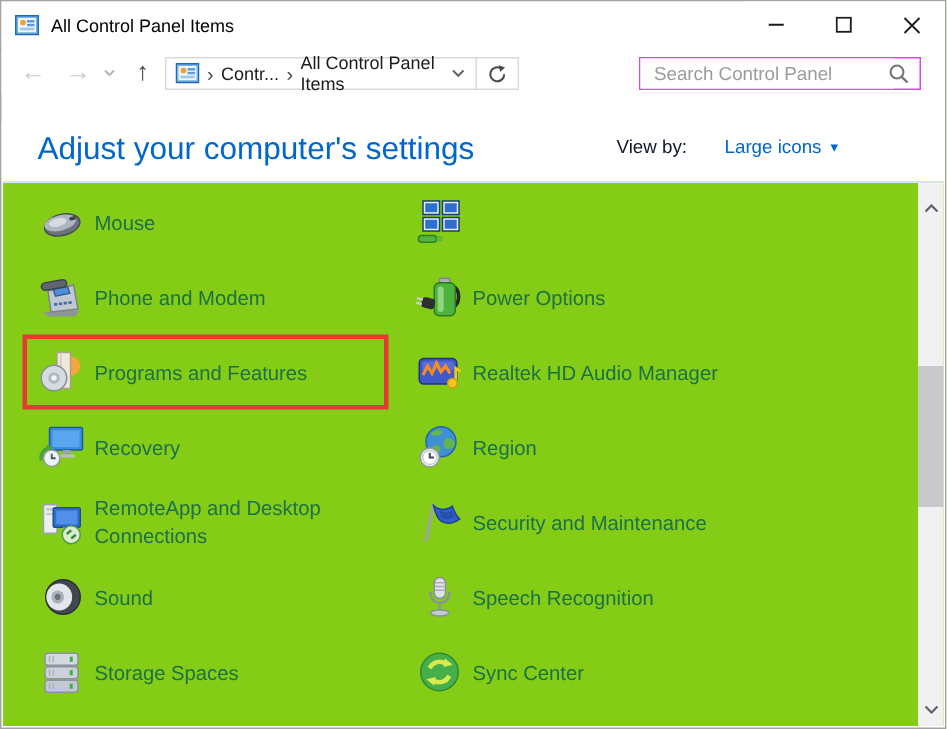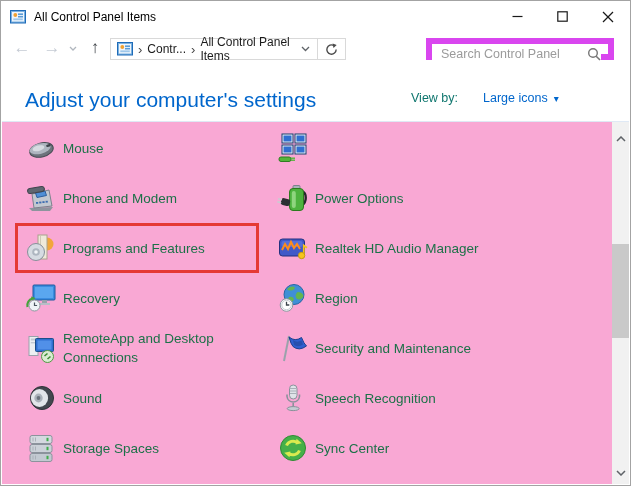--- a/index.html
+++ b/index.html
@@ -16,35 +16,35 @@
   
   .toolbar{position:absolute;top:32px;left:0;right:0;height:30px;background:#fff;}
   .nav-glyph{position:absolute;top:0;height:30px;display:flex;align-items:center;justify-content:center;font-size:17px;}
   .disabled-arrow{color:#c5cbd4;}
   .up-arrow{color:#3f4449;font-weight:bold;}
   .addr-group{position:absolute;left:109px;top:5px;height:22px;display:flex;}
   .addressbar{width:208px;height:22px;border:1px solid #d9d9d9;background:#fff;display:flex;align-items:center;box-sizing:border-box;font-size:12px;color:#1b1b1b;}
   .addressbar .crumb-sep{color:#444;font-size:13px;padding:0 5px;line-height:1;}
   .addr-caret{margin-left:auto;padding:0 7px;display:flex;align-items:center;}
   .refresh-box{width:28px;height:22px;border:1px solid #d9d9d9;border-left:none;background:#fff;display:flex;align-items:center;justify-content:center;box-sizing:border-box;}
-  .searchbox{position:absolute;left:425px;top:5px;width:188px;height:22px;border:6px solid #d946ef;box-sizing:border-box;background:#fff;}
+  .searchbox{position:absolute;left:425px;top:5px;width:188px;height:22px;border:1px solid #d946ef;box-sizing:border-box;background:#fff;}
   .searchbox input{position:absolute;left:0;top:0;width:160px;height:20px;border:none;outline:none;padding:0 0 0 9px;font-family:"Liberation Sans",sans-serif;font-size:12.5px;color:#333;}
   .searchbox input::placeholder{color:#9b9b9b;opacity:1;}
   .search-glyph{position:absolute;right:7px;top:3px;}
 
   
   .page-header{position:absolute;top:80px;left:0;right:0;height:38px;background:#fff;}
   .page-title{position:absolute;left:24px;top:7px;font-size:21px;color:#0066cc;}
   .viewby{position:absolute;left:410px;top:10px;display:flex;align-items:center;font-size:12.5px;}
-  .viewby .vb-label{color:#0f766e;margin-right:25px;}
+  .viewby .vb-label{color:#0f172a;margin-right:25px;}
   .viewby .vb-value{color:#0066cc;}
   .viewby .vb-caret{color:#0066cc;font-size:10px;margin-left:6px;}
 
   
-  .content{position:absolute;top:120px;left:1px;right:1px;bottom:1px;border-top:1px solid #dfe9f5;background:#f9a8d4;box-sizing:border-box;}
+  .content{position:absolute;top:120px;left:1px;right:1px;bottom:1px;border-top:1px solid #dfe9f5;background:#84cc16;box-sizing:border-box;}
   .item{position:absolute;height:50px;display:flex;align-items:center;cursor:pointer;}
   .item .ico{width:32px;height:32px;flex:0 0 auto;margin-right:6px;}
   .item .lbl{font-size:13.5px;line-height:19px;color:#1c7148;white-space:pre-line;}
   .col-l{left:23px;width:235px;}
   .col-r{left:275px;width:330px;}
   .highlight-box{position:absolute;left:13px;top:101px;width:244px;height:50px;border:3px solid #e53935;box-sizing:border-box;pointer-events:none;}
 
   
   .scrollbar{position:absolute;top:0;right:0;width:17px;bottom:0;background:#f1f1f1;}
   .sb-btn{position:absolute;left:0;width:17px;height:17px;display:flex;align-items:center;justify-content:center;}

